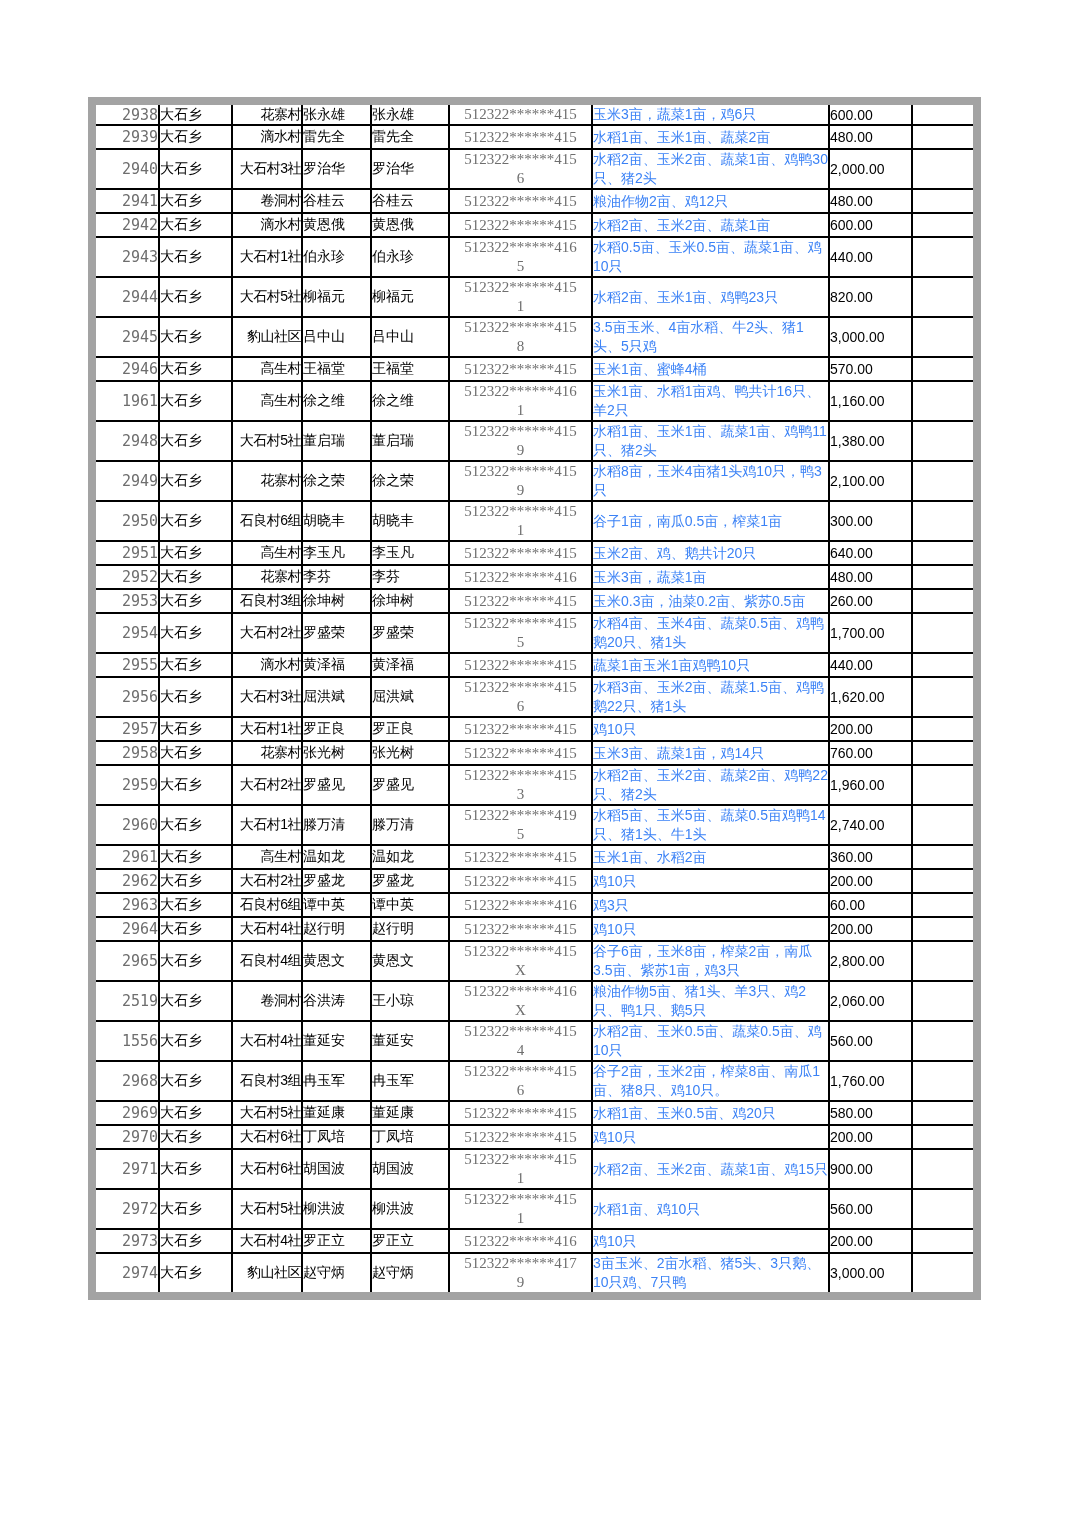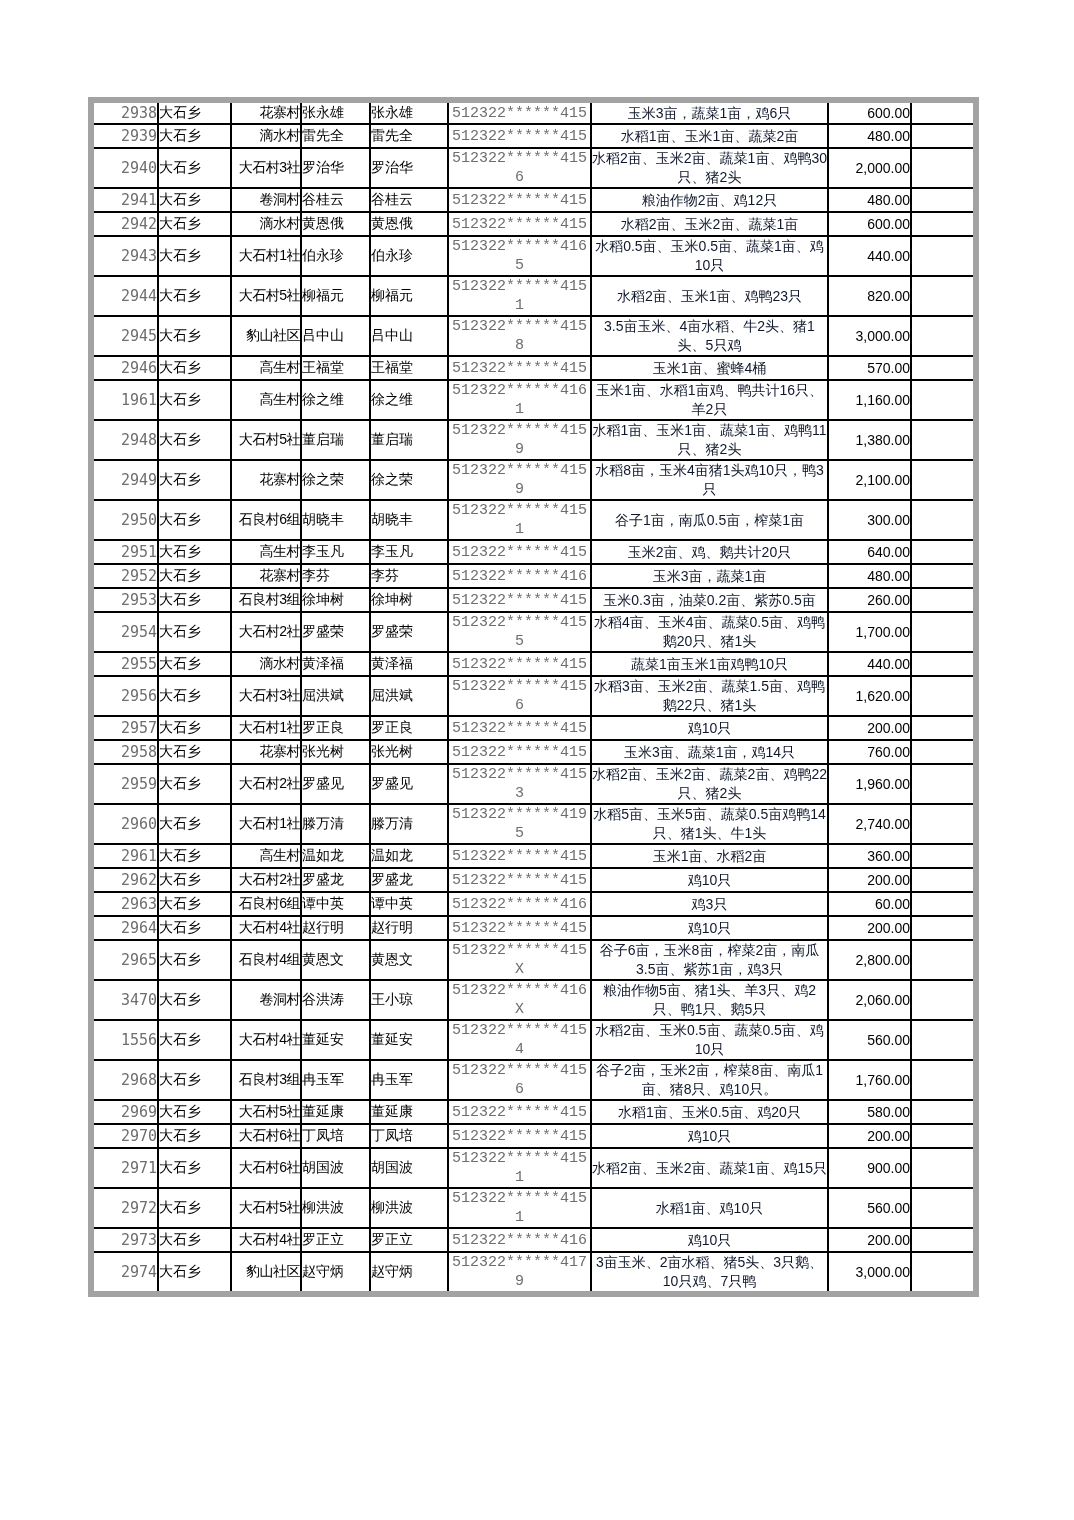--- a/index.html
+++ b/index.html
@@ -6,21 +6,21 @@
   body {
     width:1074px; height:1520px;
     background:#ffffff;
     font-family:"Liberation Sans", sans-serif;
     position:relative;
   }
   .sheet { position:absolute; left:88px; top:97px; }
   table.grid {
     border-collapse:collapse;
     table-layout:fixed;
-    border:6px solid #a3a3a3;
+    border:8px solid #a3a3a3;
     padding-left:45px;
   }
   table.grid td {
     border:2px solid #000;
     padding:0;
     vertical-align:middle;
     overflow:hidden;
     white-space:normal;
   }
   tr.rs { height:24px; }
@@ -29,33 +29,32 @@
     text-align:right; padding-right:10px;
     font-family:"DejaVu Sans Mono", monospace;
     font-size:15px; color:#6e6e6e;
   }
   .c-town, .c-vill, .c-name {
     font-size:14px; color:#000; padding-left:3px;
   }
   .c-vill { padding-left:2px; letter-spacing:-0.5px;text-align:right; }
   .c-id {
     text-align:center;
-    font-family:Liberation Mono, monospace;
+    font-family:Liberation Serif, serif;
     font-size:15px; color:#6e6e6e;
     line-height:19px;
   }
   .c-id .idl { height:19px; }
   .c-items {
-    font-size:14px; color:#0f172a;
+    font-size:14px; color:#3b82f6;
     padding:1px 4px 1px 3px;
     line-height:19px;
-    text-align:center;
   }
   .c-amt {
-    text-align:right; padding-right:3px;
+    text-align:left; padding-right:3px;
     font-size:14px; color:#000;
   }
   .c-blank { }
 </style>
 </head>
 <body>
 
 <div class="sheet">
   <table class="grid">
     <colgroup>
@@ -441,21 +440,21 @@
           <td class="c-name">黄恩文</td>
           <td class="c-id">
             <div class="idl">512322******415</div>
             <div class="idl">X</div>
           </td>
           <td class="c-items">谷子6亩，玉米8亩，榨菜2亩，南瓜3.5亩、紫苏1亩，鸡3只</td>
           <td class="c-amt">2,800.00</td>
           <td class="c-blank"></td>
         </tr>
         <tr class="rd">
-          <td class="c-seq">3470</td>
+          <td class="c-seq">2519</td>
           <td class="c-town">大石乡</td>
           <td class="c-vill">卷洞村</td>
           <td class="c-name">谷洪涛</td>
           <td class="c-name">王小琼</td>
           <td class="c-id">
             <div class="idl">512322******416</div>
             <div class="idl">X</div>
           </td>
           <td class="c-items">粮油作物5亩、猪1头、羊3只、鸡2只、鸭1只、鹅5只</td>
           <td class="c-amt">2,060.00</td>

